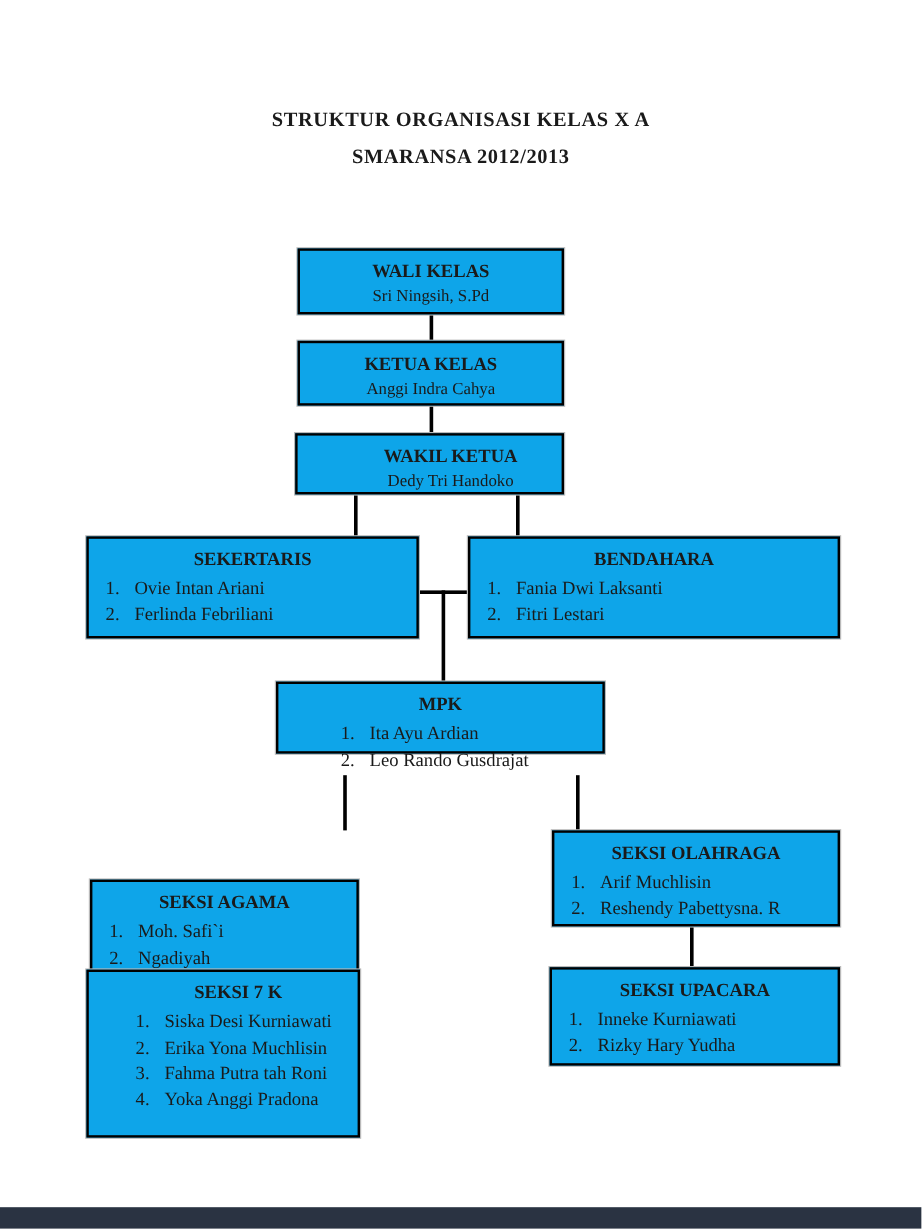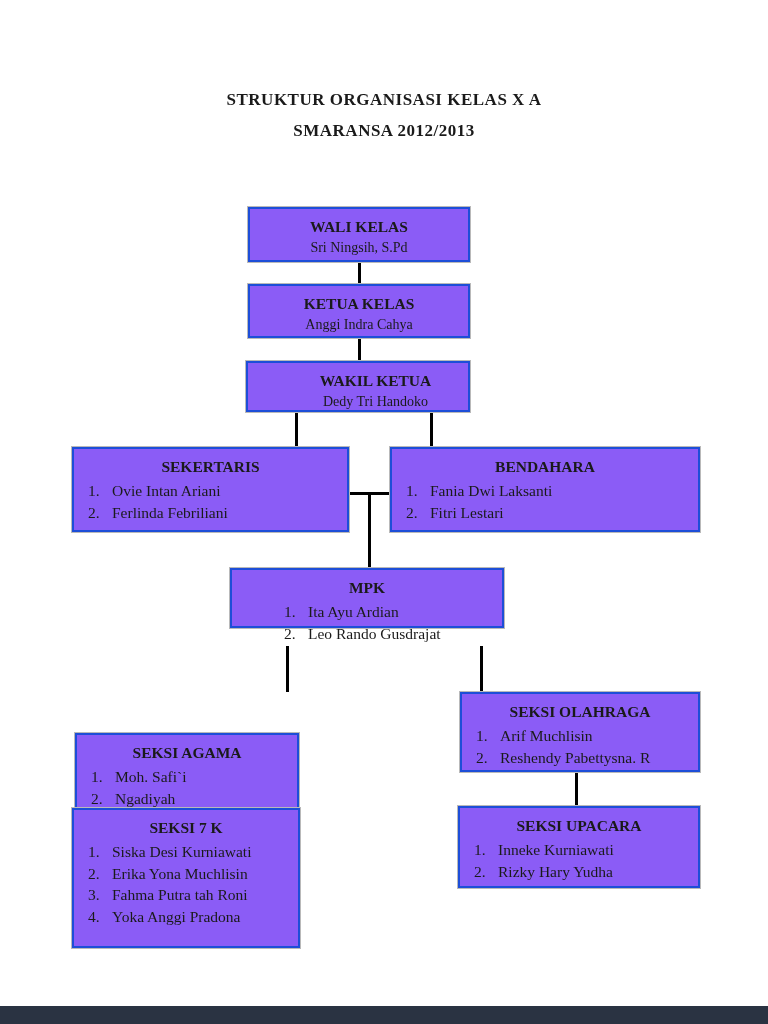--- a/index.html
+++ b/index.html
@@ -2,21 +2,21 @@
 <html><head>
 <meta charset="utf-8">
 <style>
   html,body{margin:0;padding:0;}
   body{font-family:"Liberation Serif","DejaVu Serif",serif;background:#ffffff;}
   .page{position:relative;width:768px;height:1024px;background:#ffffff;overflow:hidden;}
 
   .doc-title{position:absolute;left:0;top:84px;width:768px;text-align:center;
     font-weight:bold;font-size:17px;line-height:31px;color:#1a1a1a;letter-spacing:0.5px;}
 
-  .box{position:absolute;background:#8b5cf6;border:2px solid #1d4ed8;
+  .box{position:absolute;background:#0ea5e9;border:2px solid #000000;
     box-shadow:0 0 0 1px #b9b9b9;box-sizing:border-box;color:#1a1a1a;}
   .box-title{text-align:center;font-weight:bold;font-size:15.5px;padding-top:8px;line-height:20px;}
   .person{text-align:center;font-size:14px;line-height:21px;}
   .members{padding-top:3px;}
   .member-row{display:flex;font-size:15.5px;line-height:21.5px;}
   .member-row .num{width:24px;flex:0 0 24px;}
   .member-row .nm{flex:1;}
   .pad-default .members{padding-left:14px;padding-right:4px;}
   .pad-mpk .members{padding-left:52px;padding-right:4px;}
 
@@ -123,21 +123,21 @@
         <span class="num">1.</span>
         <span class="nm">Arif Muchlisin</span>
       </div>
       <div class="member-row">
         <span class="num">2.</span>
         <span class="nm">Reshendy Pabettysna. R</span>
       </div>
     </div>
   </div>
 
-  <div class="box pad-default" style="left:72px;top:808px;width:228px;height:140px;">
+  <div class="box pad-default" style="left:72px;top:808px;width:228px;height:140px;padding-left:25px;">
     <div class="box-title">SEKSI 7 K</div>
     <div class="members">
       <div class="member-row">
         <span class="num">1.</span>
         <span class="nm">Siska Desi Kurniawati</span>
       </div>
       <div class="member-row">
         <span class="num">2.</span>
         <span class="nm">Erika Yona Muchlisin</span>
       </div>

